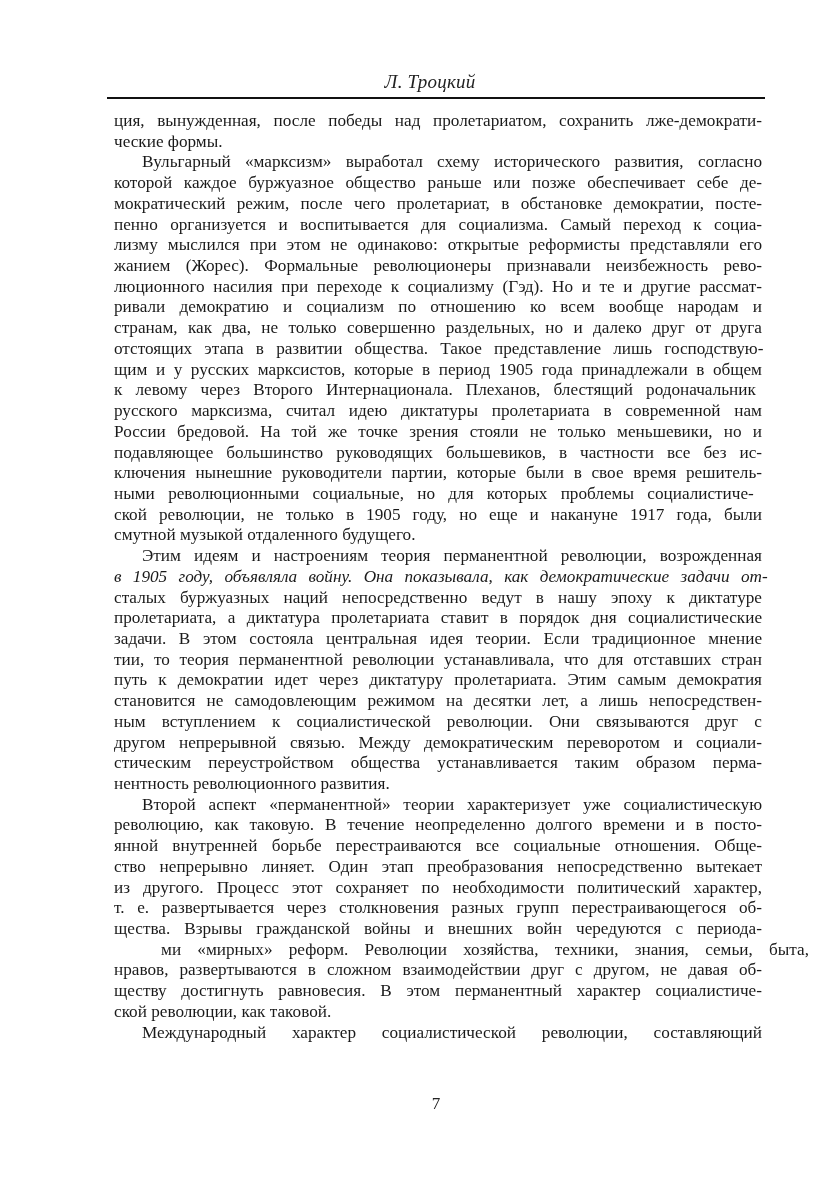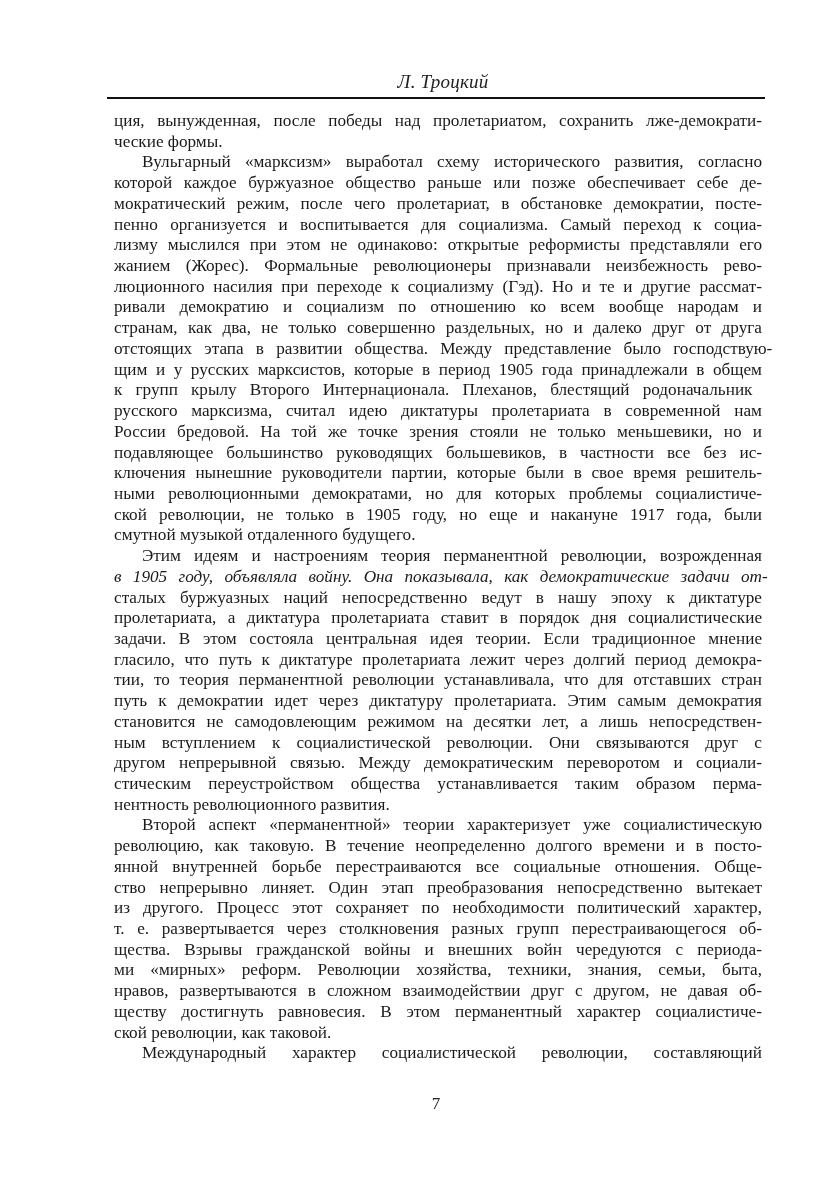--- a/index.html
+++ b/index.html
@@ -1,19 +1,19 @@
 <!DOCTYPE html>
 <html><head>
 <meta charset="utf-8">
 <style>
   html, body { margin: 0; padding: 0; background: #ffffff; }
   body { width: 840px; height: 1191px; position: relative; overflow: hidden; }
   .page { position: absolute; left: 0; top: 0; width: 840px; height: 1191px; background: #fff; }
   .running-head {
-    position: absolute; left: 114px; width: 658px; top: 71px;
+    position: absolute; left: 101px; width: 658px; top: 71px;
     text-align: center;
     font-family: "Liberation Serif", "DejaVu Serif", serif;
     font-style: italic; font-size: 19px; color: #222;
     letter-spacing: 0.2px;
   }
   .head-rule {
     position: absolute; left: 107px; width: 658px; top: 97px; height: 2px; background: #111;
   }
   .body-text {
     position: absolute; left: 114px; width: 648px; top: 111px;
@@ -45,55 +45,54 @@
       <div>
         <span class="ln indent" style="text-align-last: left; text-align: left; word-spacing: 10.01px;">Вульгарный «марксизм» выработал схему исторического развития, согласно</span>
         <span class="ln" style="text-align-last: left; text-align: left; word-spacing: 7.39px;">которой каждое буржуазное общество раньше или позже обеспечивает себе де-</span>
         <span class="ln" style="text-align-last: left; text-align: left; word-spacing: 7.03px;">мократический режим, после чего пролетариат, в обстановке демократии, посте-</span>
         <span class="ln" style="text-align-last: left; text-align: left; word-spacing: 8.07px;">пенно организуется и воспитывается для социализма. Самый переход к социа-</span>
         <span class="ln" style="text-align-last: left; text-align: left; word-spacing: 5.72px;">лизму мыслился при этом не одинаково: открытые реформисты представляли его</span>
         <span class="ln" style="text-align-last: left; text-align: left; word-spacing: 11.04px;">жанием (Жорес). Формальные революционеры признавали неизбежность рево-</span>
         <span class="ln" style="text-align-last: left; text-align: left; word-spacing: 4.34px;">люционного насилия при переходе к социализму (Гэд). Но и те и другие рассмат-</span>
         <span class="ln" style="text-align-last: left; text-align: left; word-spacing: 9.87px;">ривали демократию и социализм по отношению ко всем вообще народам и</span>
         <span class="ln" style="text-align-last: left; text-align: left; word-spacing: 6.08px;">странам, как два, не только совершенно раздельных, но и далеко друг от друга</span>
-        <span class="ln" style="text-align-last: left; text-align: left; word-spacing: 7.87px;">отстоящих этапа в развитии общества. Между представление было господствую-</span>
+        <span class="ln" style="text-align-last: left; text-align: left; word-spacing: 7.87px;">отстоящих этапа в развитии общества. Такое представление лишь господствую-</span>
         <span class="ln" style="text-align-last: left; text-align: left; word-spacing: 4.28px;">щим и у русских марксистов, которые в период 1905 года принадлежали в общем</span>
-        <span class="ln" style="text-align-last: left; text-align: left; word-spacing: 8.83px;">к групп крылу Второго Интернационала. Плеханов, блестящий родоначальник</span>
+        <span class="ln" style="text-align-last: left; text-align: left; word-spacing: 8.83px;">к левому через Второго Интернационала. Плеханов, блестящий родоначальник</span>
         <span class="ln" style="text-align-last: left; text-align: left; word-spacing: 9.43px;">русского марксизма, считал идею диктатуры пролетариата в современной нам</span>
         <span class="ln" style="text-align-last: left; text-align: left; word-spacing: 6.9px;">России бредовой. На той же точке зрения стояли не только меньшевики, но и</span>
         <span class="ln" style="text-align-last: left; text-align: left; word-spacing: 8.64px;">подавляющее большинство руководящих большевиков, в частности все без ис-</span>
         <span class="ln" style="text-align-last: left; text-align: right; word-spacing: 5.4px;">ключения нынешние руководители партии, которые были в свое время решитель-</span>
-        <span class="ln" style="text-align-last: left; text-align: left; word-spacing: 9.01px;">ными революционными демократами, но для которых проблемы социалистиче-</span>
+        <span class="ln" style="text-align-last: left; text-align: left; word-spacing: 9.01px;">ными революционными социальные, но для которых проблемы социалистиче-</span>
         <span class="ln" style="text-align-last: left; text-align: left; word-spacing: 7.75px;">ской революции, не только в 1905 году, но еще и накануне 1917 года, были</span>
         <span class="ln last">смутной музыкой отдаленного будущего.</span>
       </div>
       <div>
         <span class="ln indent" style="text-align-last: left; text-align: left; word-spacing: 8.76px;">Этим идеям и настроениям теория перманентной революции, возрожденная</span>
         <span class="ln" style="text-align-last: left; text-align: left; word-spacing: 7.04px; font-style: italic;">в 1905 году, объявляла войну. Она показывала, как демократические задачи от-</span>
         <span class="ln" style="text-align-last: left; text-align: left; word-spacing: 9.87px;">сталых буржуазных наций непосредственно ведут в нашу эпоху к диктатуре</span>
         <span class="ln" style="text-align-last: left; text-align: center; word-spacing: 7.1px;">пролетариата, а диктатура пролетариата ставит в порядок дня социалистические</span>
         <span class="ln" style="text-align-last: left; text-align: left; word-spacing: 8.31px;">задачи. В этом состояла центральная идея теории. Если традиционное мнение</span>
-        <span class="ln" style="text-align-last: left; text-align: left; word-spacing: 5.42px;">гласило, что путь к диктатуре пролетариата лежит через долгий период демокра-</span>
         <span class="ln" style="text-align-last: left; text-align: left; word-spacing: 5.46px;">тии, то теория перманентной революции устанавливала, что для отставших стран</span>
         <span class="ln" style="text-align-last: left; text-align: left; word-spacing: 6.77px;">путь к демократии идет через диктатуру пролетариата. Этим самым демократия</span>
         <span class="ln" style="text-align-last: left; text-align: left; word-spacing: 6.81px;">становится не самодовлеющим режимом на десятки лет, а лишь непосредствен-</span>
         <span class="ln" style="text-align-last: left; text-align: left; word-spacing: 11.93px;">ным вступлением к социалистической революции. Они связываются друг с</span>
         <span class="ln" style="text-align-last: left; text-align: left; word-spacing: 9.19px;">другом непрерывной связью. Между демократическим переворотом и социали-</span>
         <span class="ln" style="text-align-last: left; text-align: left; word-spacing: 12.95px;">стическим переустройством общества устанавливается таким образом перма-</span>
         <span class="ln last">нентность революционного развития.</span>
       </div>
       <div>
         <span class="ln indent" style="text-align-last: left; text-align: left; word-spacing: 8.59px;">Второй аспект «перманентной» теории характеризует уже социалистическую</span>
         <span class="ln" style="text-align-last: left; text-align: left; word-spacing: 6.6px;">революцию, как таковую. В течение неопределенно долгого времени и в посто-</span>
         <span class="ln" style="text-align-last: left; text-align: left; word-spacing: 9.95px;">янной внутренней борьбе перестраиваются все социальные отношения. Обще-</span>
         <span class="ln" style="text-align-last: left; text-align: left; word-spacing: 9.56px;">ство непрерывно линяет. Один этап преобразования непосредственно вытекает</span>
         <span class="ln" style="text-align-last: left; text-align: left; word-spacing: 8.83px;">из другого. Процесс этот сохраняет по необходимости политический характер,</span>
         <span class="ln" style="text-align-last: left; text-align: right; word-spacing: 8.35px;">т. е. развертывается через столкновения разных групп перестраивающегося об-</span>
         <span class="ln" style="text-align-last: left; text-align: left; word-spacing: 9.73px;">щества. Взрывы гражданской войны и внешних войн чередуются с периода-</span>
-        <span class="ln" style="text-align-last: left; text-align: left; word-spacing: 11.92px;">ми «мирных» реформ. Революции хозяйства, техники, знания, семьи, быта,</span>
+        <span class="ln" style="text-align-last: left; text-align: left; word-spacing: 11.92px; margin-left: 47px;">ми «мирных» реформ. Революции хозяйства, техники, знания, семьи, быта,</span>
         <span class="ln" style="text-align-last: left; text-align: left; word-spacing: 6.67px;">нравов, развертываются в сложном взаимодействии друг с другом, не давая об-</span>
         <span class="ln" style="text-align-last: left; text-align: left; word-spacing: 10.42px;">ществу достигнуть равновесия. В этом перманентный характер социалистиче-</span>
         <span class="ln last">ской революции, как таковой.</span>
       </div>
       <div>
         <span class="ln indent" style="text-align-last: left; text-align: left; word-spacing: 21.54px;">Международный характер социалистической революции, составляющий</span>
       </div>
     </div>
   <div class="page-number">7</div>
 </div>

